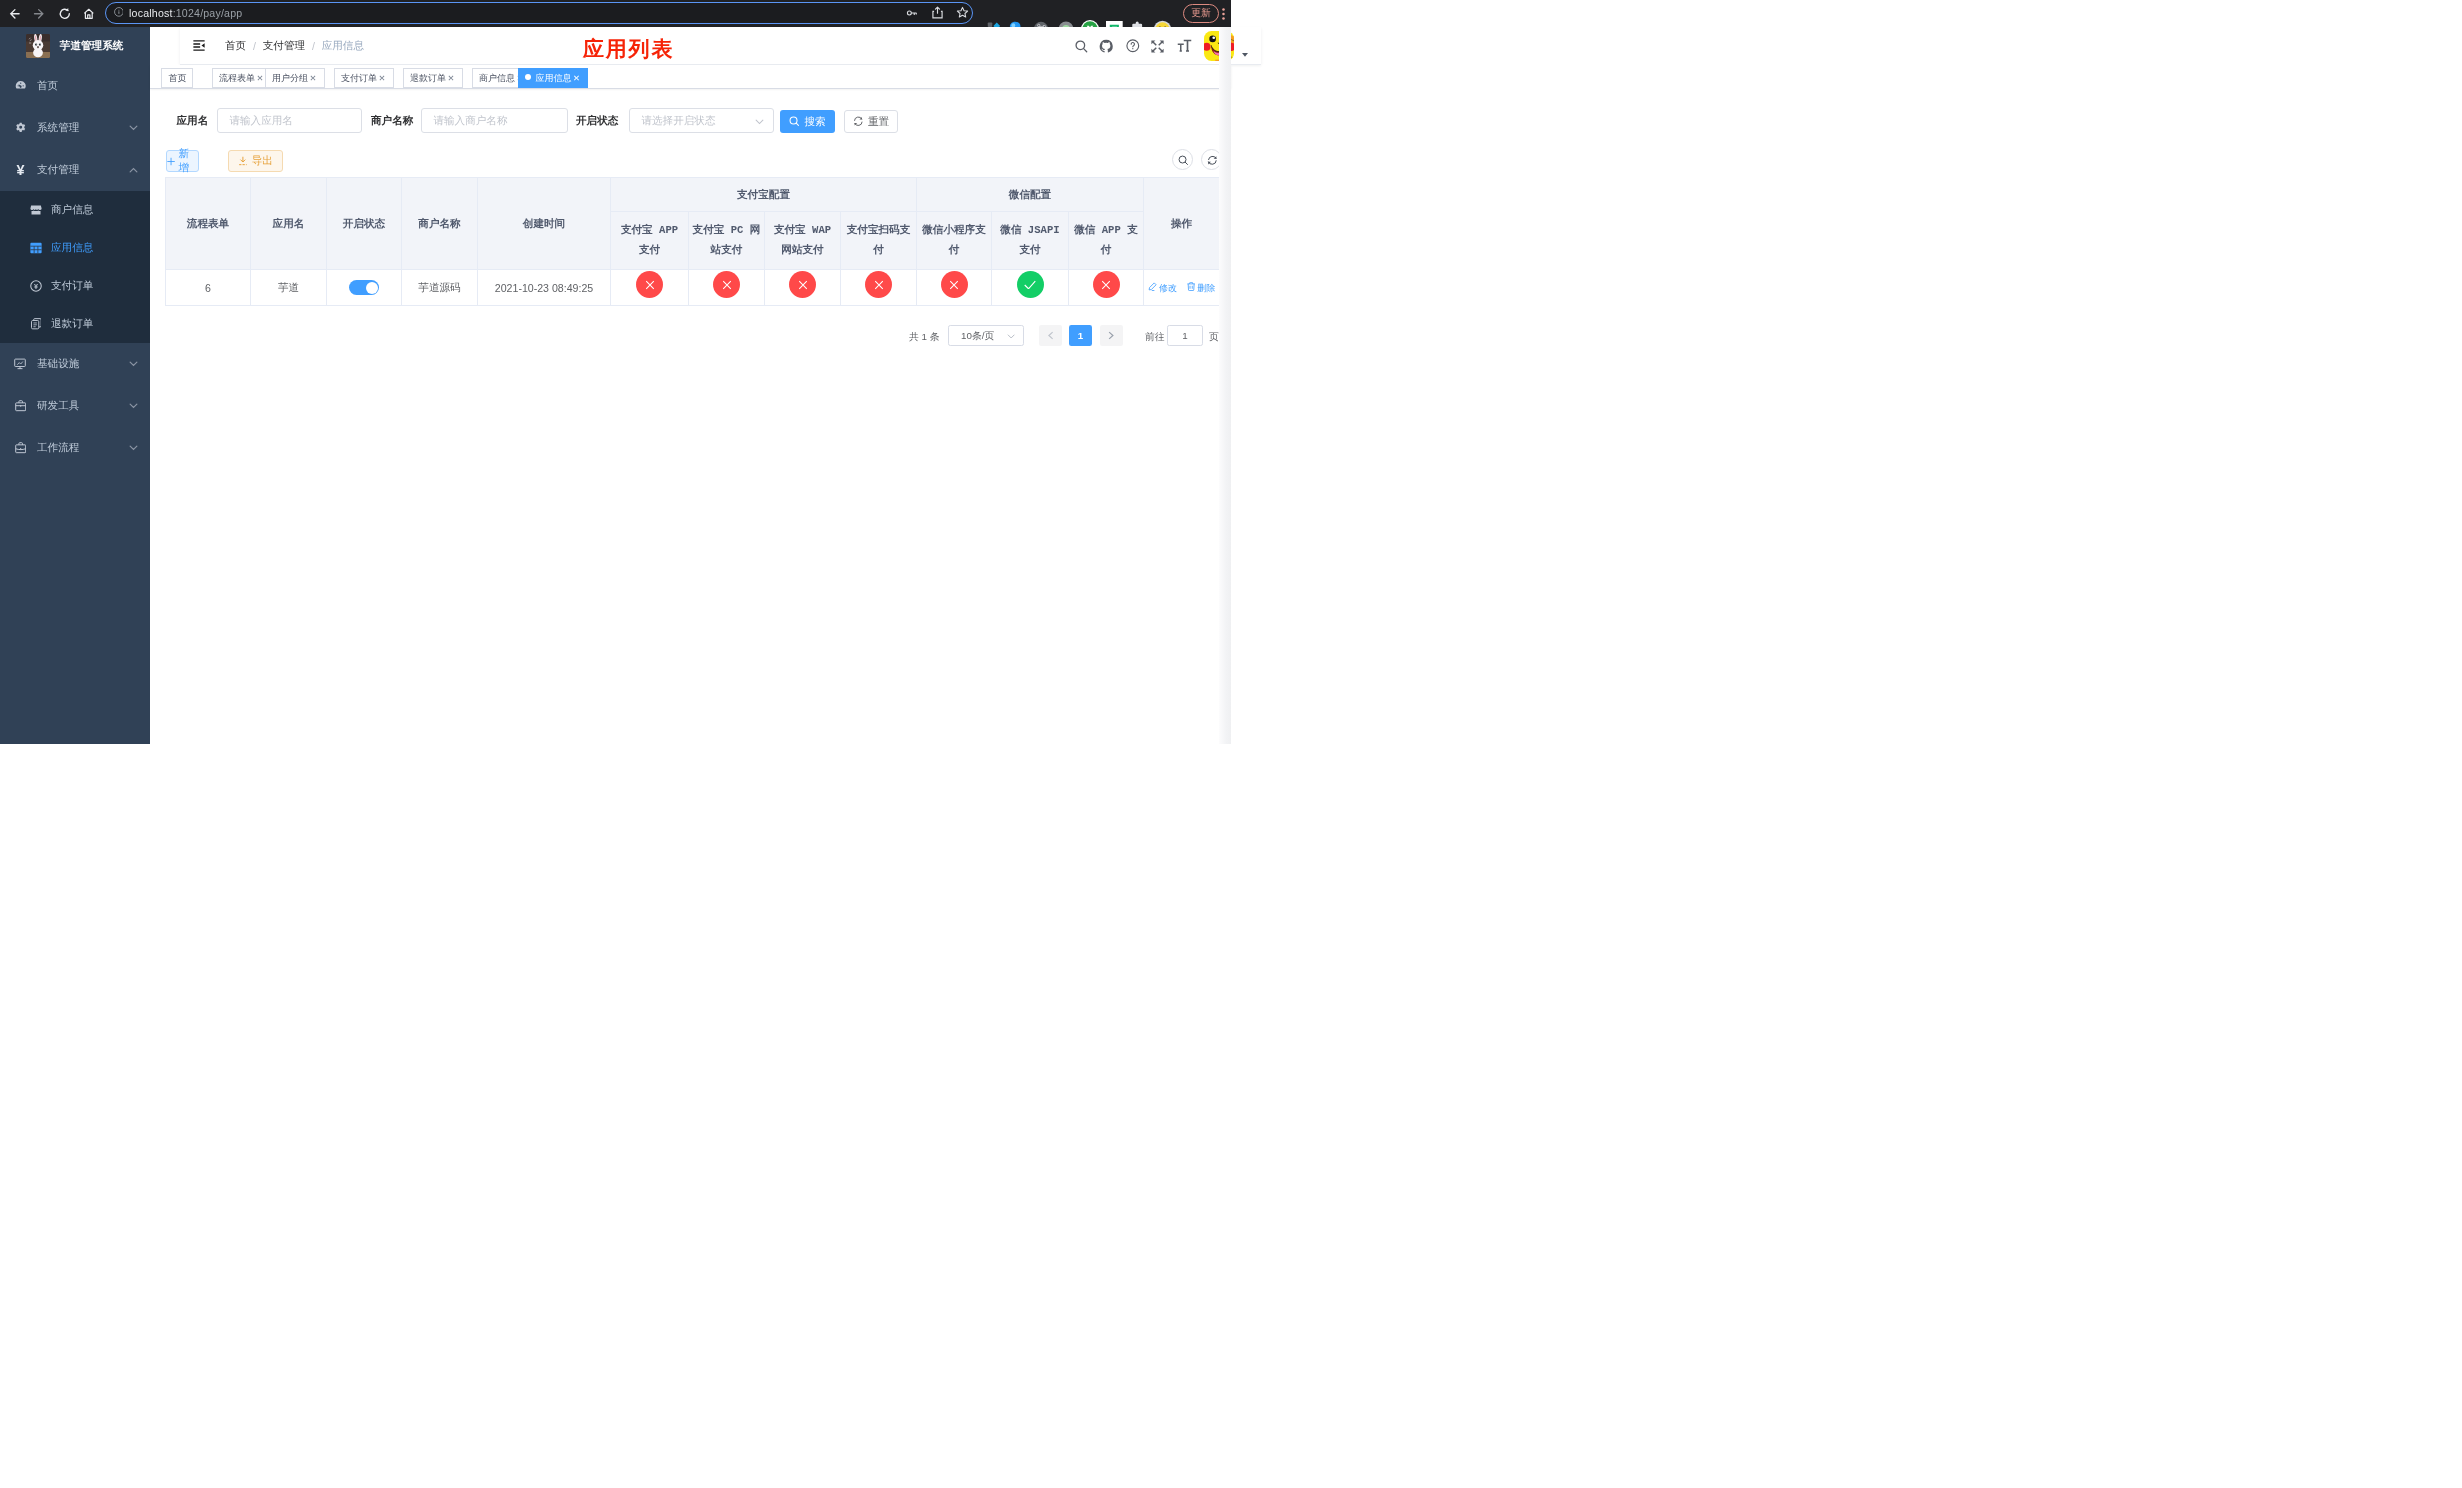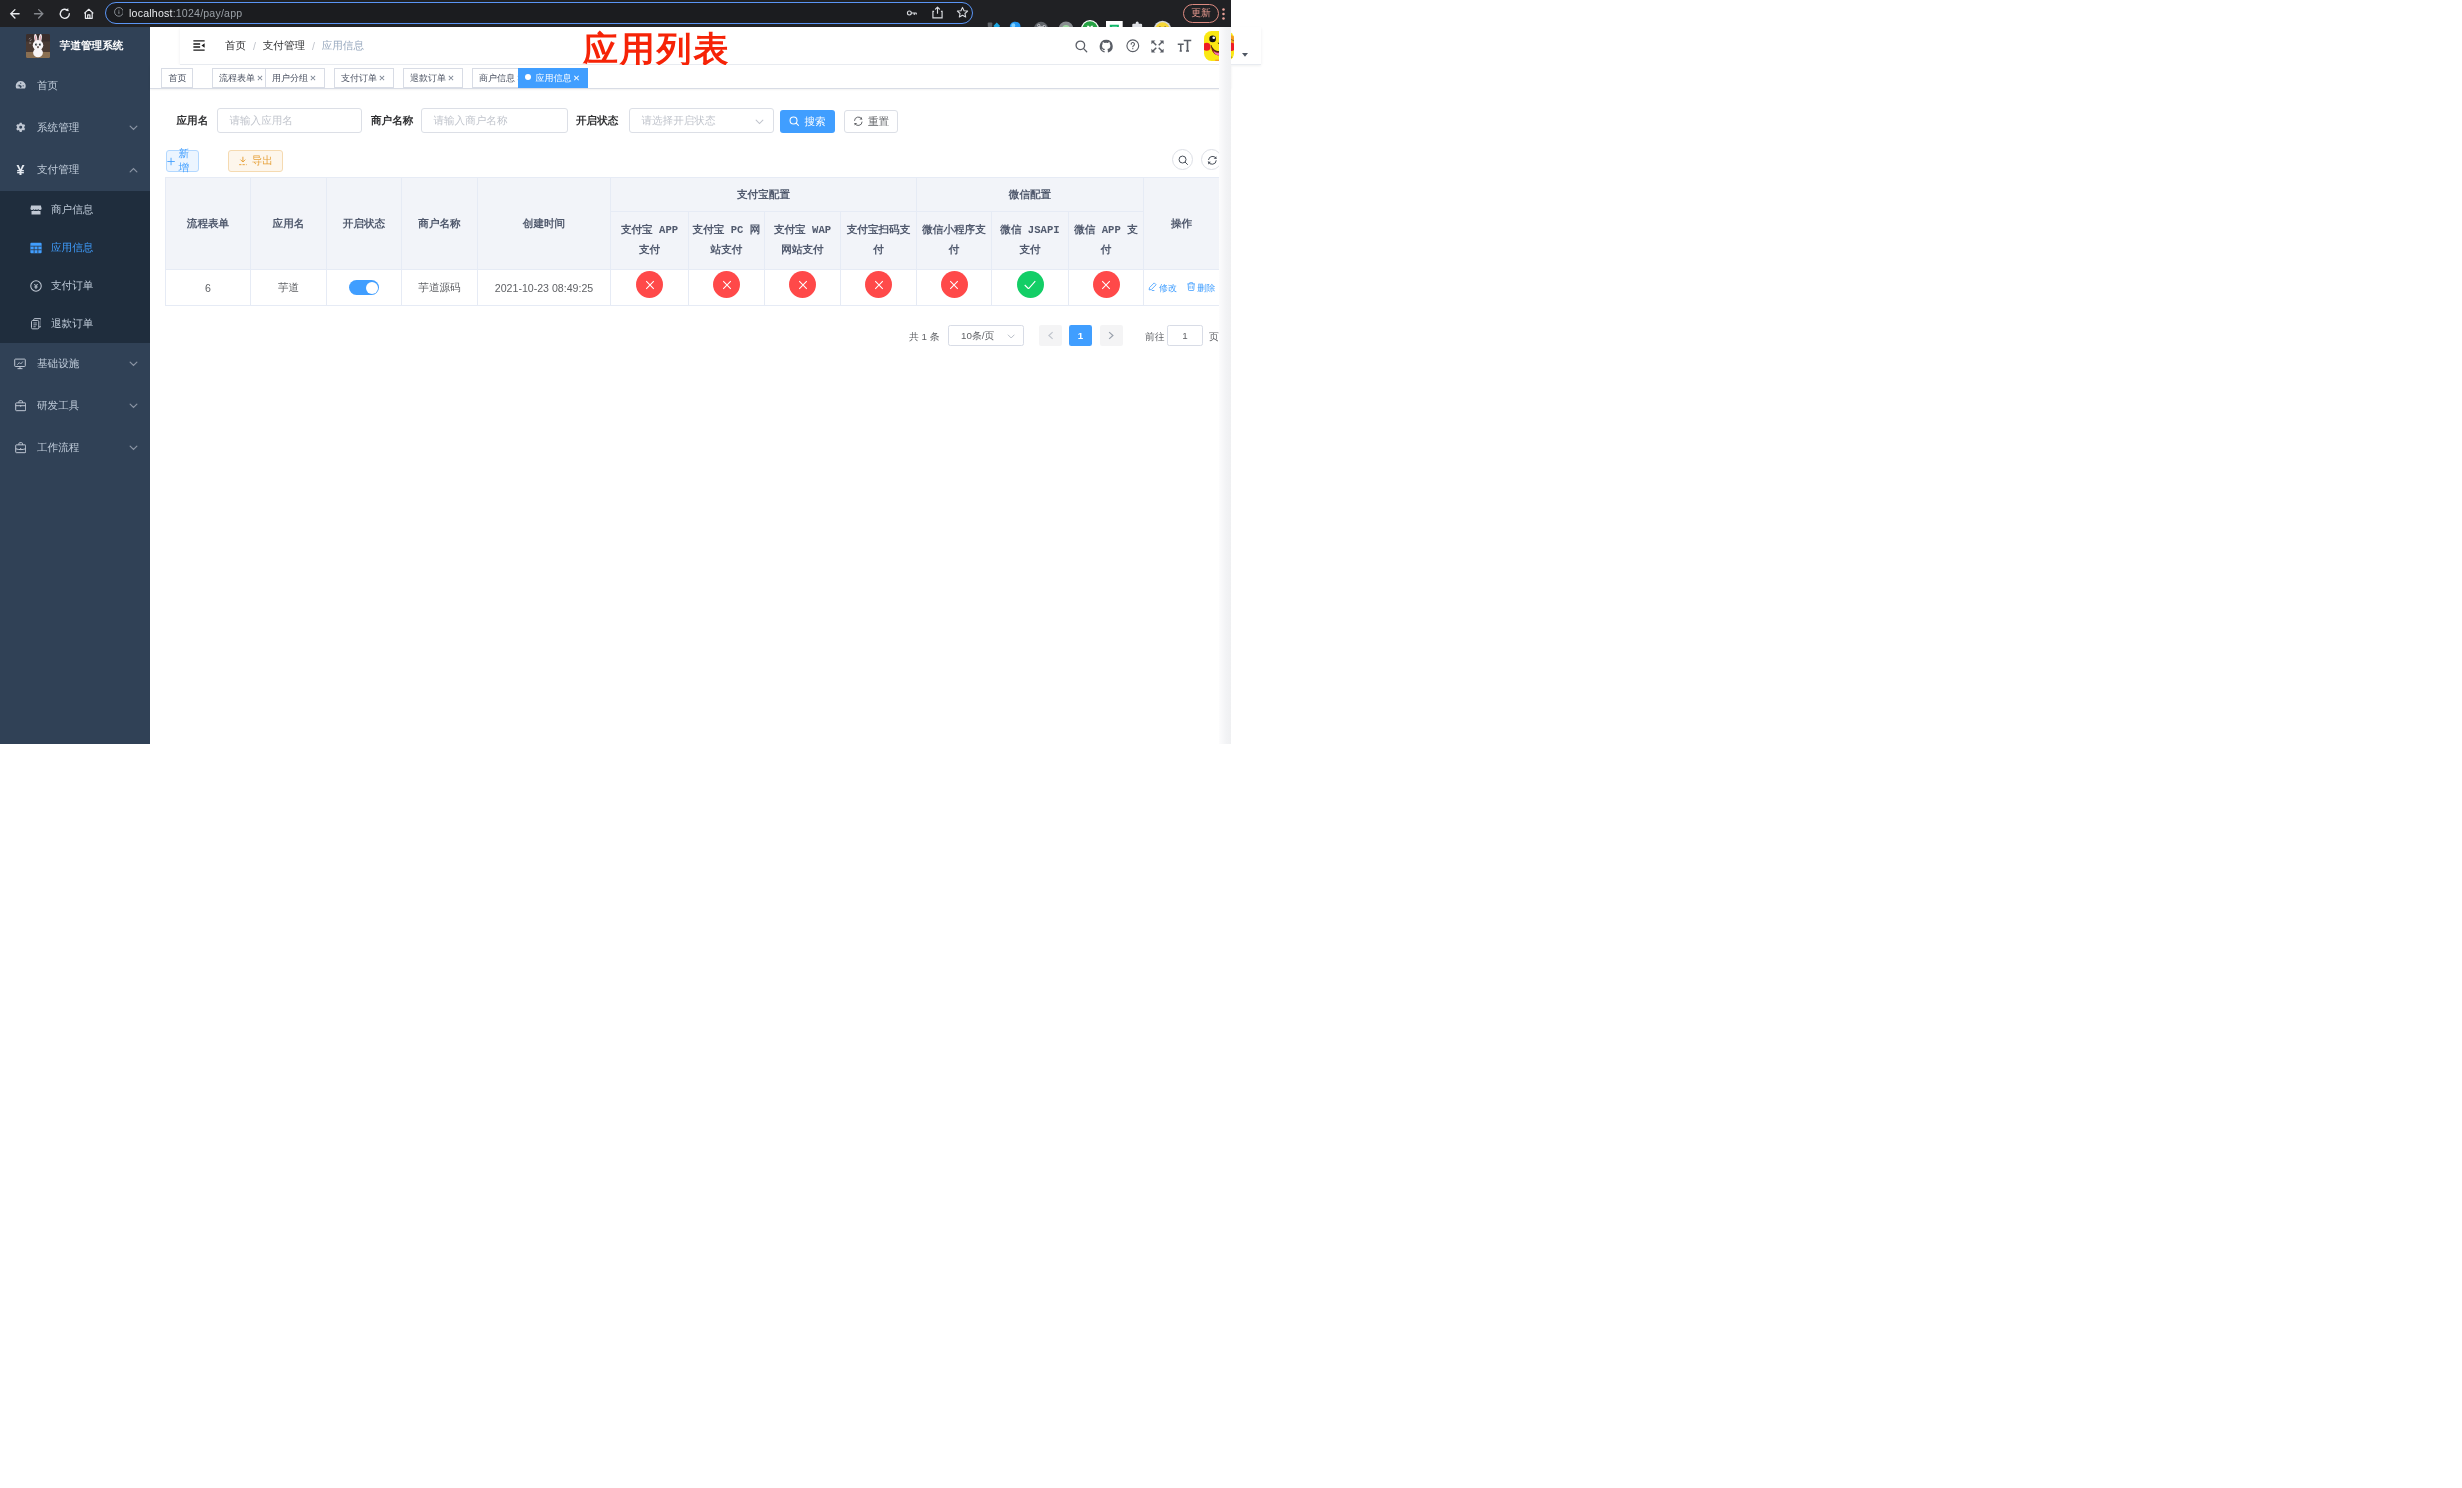--- a/index.html
+++ b/index.html
@@ -26,21 +26,21 @@
 .sitem .mico { width:18px; margin-left:27px; display:flex; justify-content:center; }
 .sitem .mtxt { margin-left:6px; }
 .sitem.active { color:#409eff; }
 .arrow { position:absolute; right:12px; top:50%; margin-top:-3px; }
 
 #main { position:absolute; left:150px; top:27px; width:1081px; height:717px; background:#fff; }
 #navbar { position:absolute; left:0; top:0; width:1081px; height:38px; background:#fff; border-bottom:0.8px solid #e8ebf0; box-shadow:0 0.8px 3px rgba(0,21,41,.08);margin-left:30px; }
 #crumbs { position:absolute; left:45px; top:0; height:38px; display:flex; align-items:center; font-size:10.6px; color:#303133; }
 #crumbs .sep { color:#c0c4cc; margin:0 6.8px; }
 #crumbs .last { color:#97a8be; }
-#bigtitle { position:absolute; left:403px; top:6.8px; line-height:29.5px; width:151px; color:#f62307; font-size:35px; font-weight:bold; letter-spacing:1.8px; white-space:nowrap; }
+#bigtitle { position:absolute; left:403px; top:6.8px; line-height:29.5px; width:151px; color:#f62307; font-size:21px; font-weight:bold; letter-spacing:1.8px; white-space:nowrap; }
 .navico { position:absolute; top:0; height:38px; display:flex; align-items:center; }
 #tagsbar { position:absolute; left:0; top:38px; width:1081px; height:23.5px; background:#fff; border-bottom:0.8px solid #d8dce5; box-shadow:0 0.8px 2.3px 0 rgba(0,0,0,.08); }
 .tag { position:absolute; top:3px; height:19.7px; line-height:18px; border:0.8px solid #d8dce5; background:#fff; color:#495060; font-size:9px; padding:0 6px; white-space:nowrap; }
 .tag .x { display:inline-block; width:9.8px; text-align:center; color:#7d8694; font-size:8.3px; }
 .tag.active { background:#409eff; color:#fff; border-color:#409eff; }
 .tag.active .x { color:#fff; }
 .dot { display:inline-block; width:6px; height:6px; border-radius:50%; background:#fff; margin-right:4.5px; position:relative; top:-0.8px; }
 
 .flabel { position:absolute; top:81px; height:25px; line-height:25px; font-size:10.6px; font-weight:bold; color:#303133; }
 .finput { position:absolute; top:81px; height:25px; border:0.8px solid #dcdfe6; border-radius:3px; background:#fff; font-size:10.6px; color:#c0c4cc; line-height:23.5px; padding-left:11.4px; }

